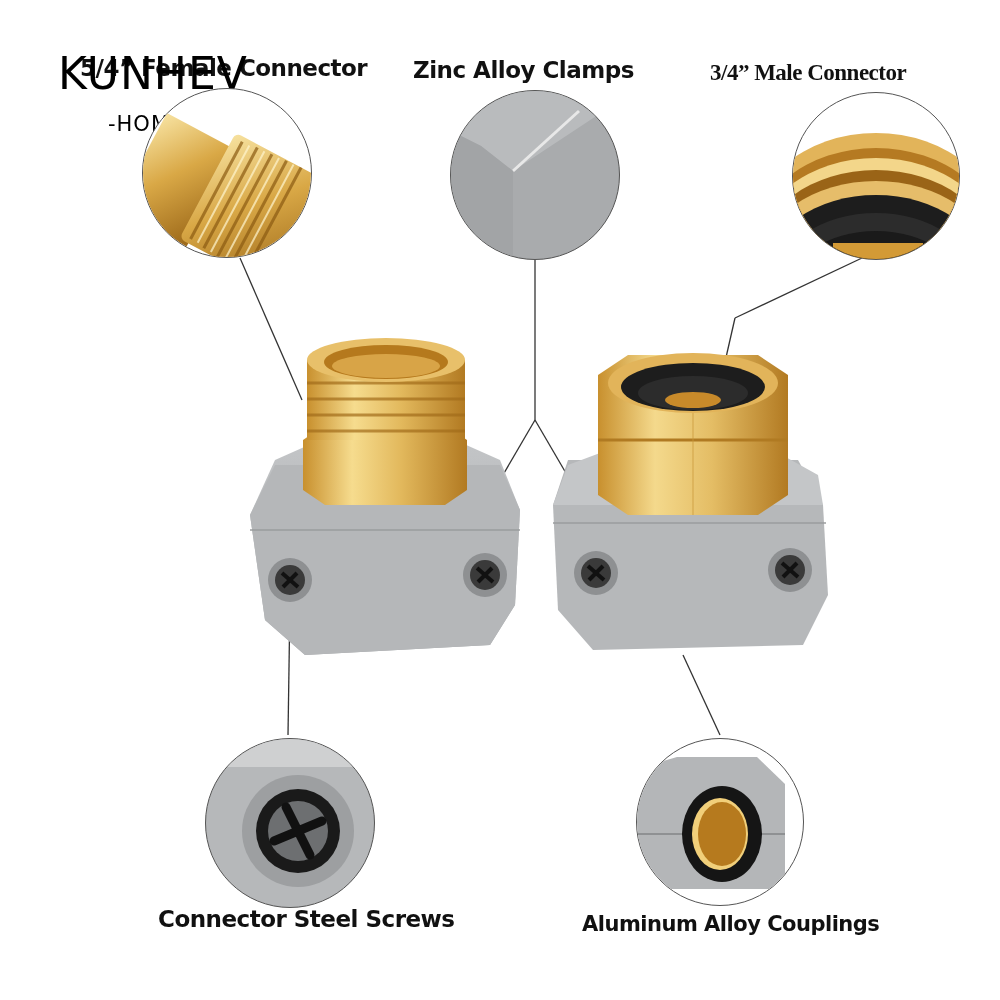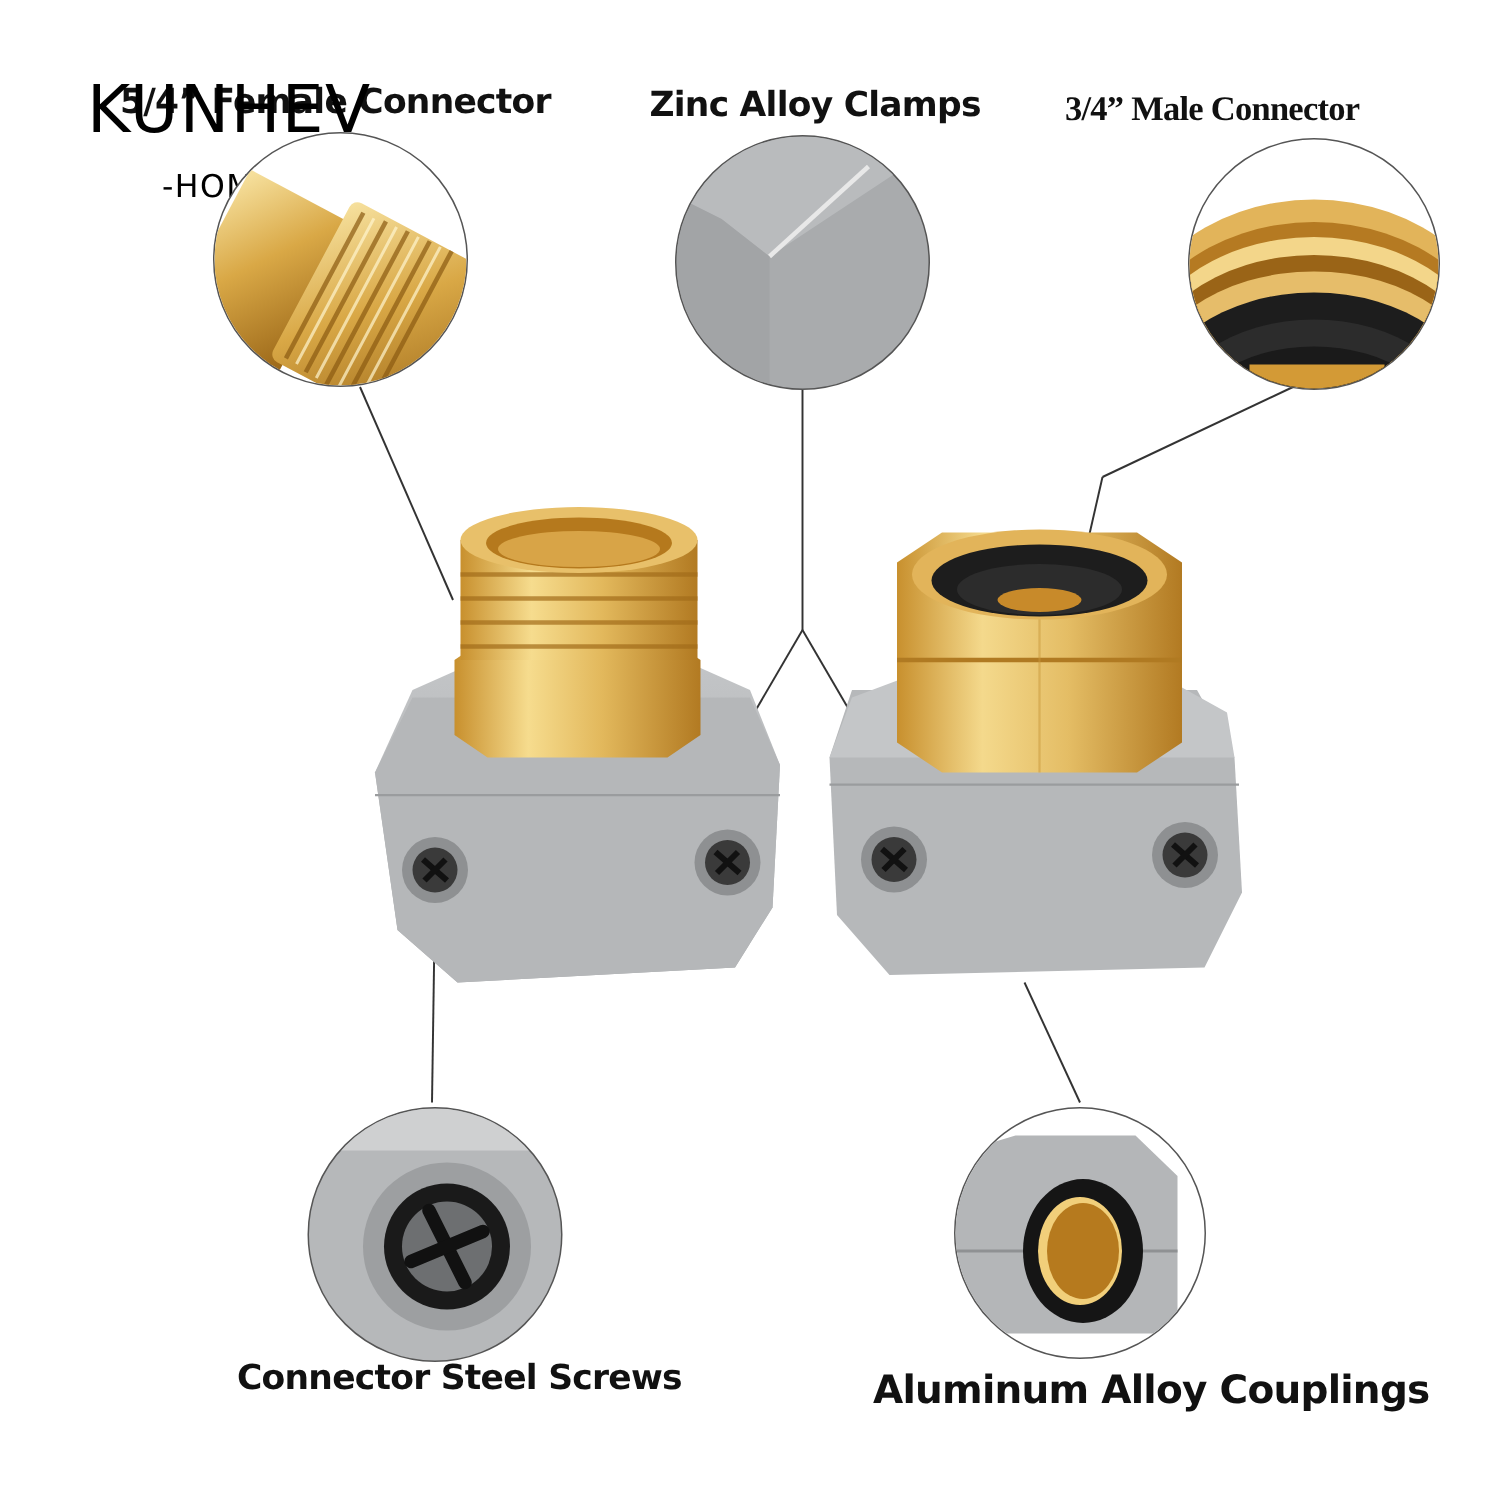--- a/index.html
+++ b/index.html
@@ -21,24 +21,24 @@
     <line x1="535" y1="420" x2="500" y2="480"></line>
     <line x1="535" y1="420" x2="570" y2="480"></line>
     <line x1="862" y1="258" x2="735" y2="318"></line>
     <line x1="735" y1="318" x2="722" y2="375"></line>
     <line x1="290" y1="600" x2="288" y2="735"></line>
     <line x1="683" y1="655" x2="720" y2="735"></line>
   </g>
 </svg>
 
 <div class="label" style="left:80px; top:55px; font-size:23px;">5/4” Female Connector</div>
-<div class="label" style="left:433px; top:57px; font-size:23px;">Zinc Alloy Clamps</div>
+<div class="label" style="left:413px; top:57px; font-size:23px;">Zinc Alloy Clamps</div>
 <div class="label" style="left:710px; top:60px; font-size:23px;font-family:Liberation Serif, serif;">3/4” Male Connector</div>
 <div class="label" style="left:158px; top:906px; font-size:23px;">Connector Steel Screws</div>
-<div class="label" style="left:582px; top:912px; font-size:26px;">Aluminum Alloy Couplings</div>
+<div class="label" style="left:582px; top:912px; font-size:21px;">Aluminum Alloy Couplings</div>
 
 <div class="brand">KUNHEV</div>
 <div class="brand-sub">-HOME-</div>
 
 <div class="inset" style="left:142px; top:88px; width:168px; height:168px; background:#fff;">
   <svg width="168" height="168" viewBox="0 0 168 168">
     <defs>
       <linearGradient id="b1" x1="0" y1="0" x2="1" y2="1">
         <stop offset="0" stop-color="#f7e2a0"></stop>
           <stop offset="0.45" stop-color="#d9a846"></stop>

